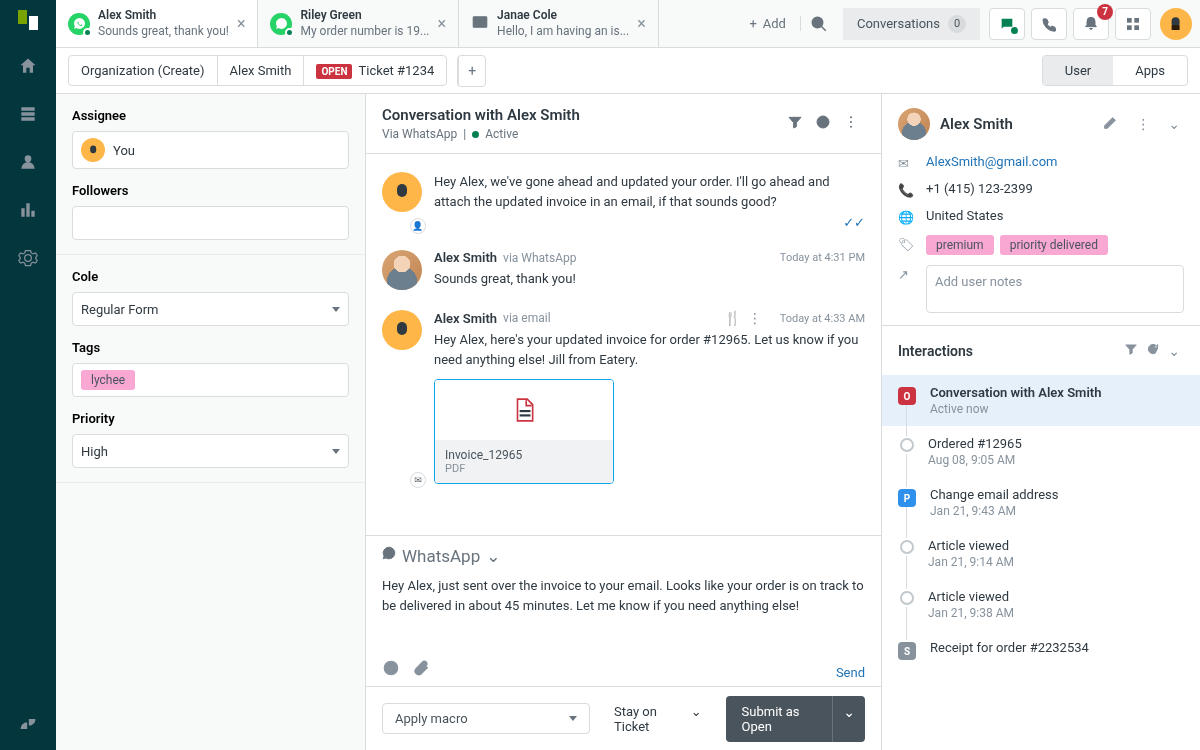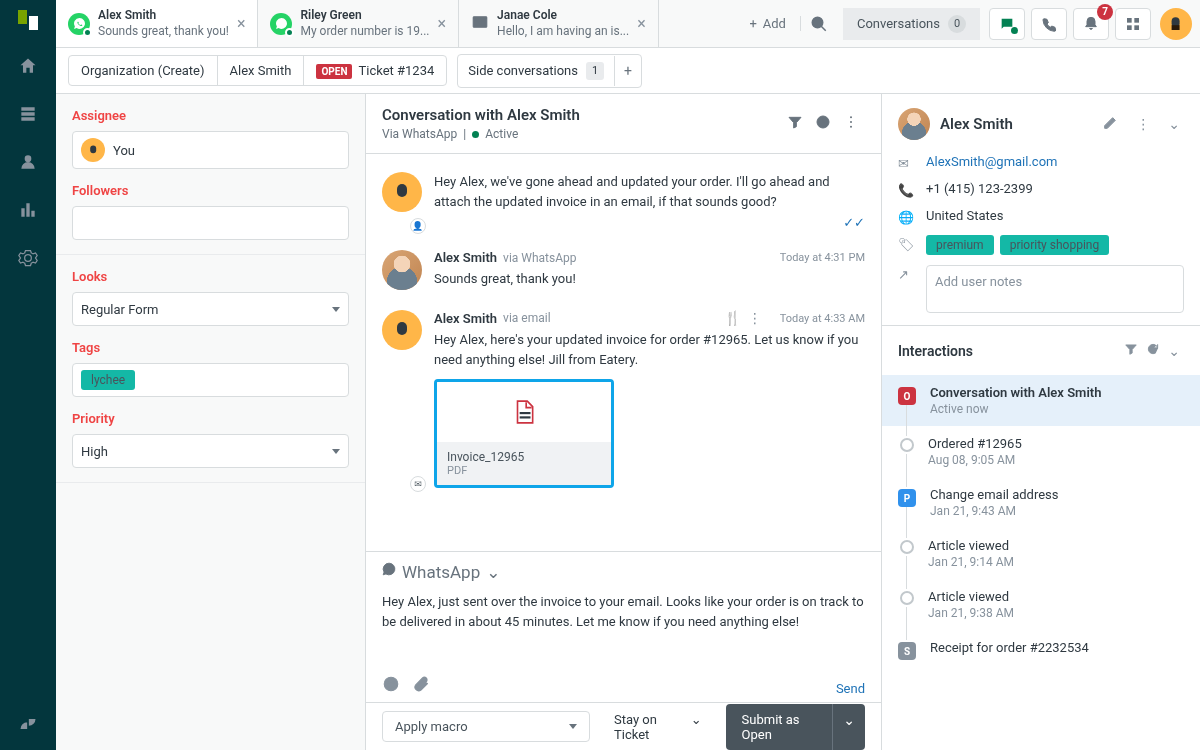--- a/index.html
+++ b/index.html
@@ -46,60 +46,60 @@
 .side-conv .lbl{padding:7px 10px;font-size:13px;display:flex;align-items:center;gap:8px;cursor:pointer}
 .side-conv .cnt{background:#e9ebed;border-radius:3px;width:18px;height:18px;font-size:11px;display:flex;align-items:center;justify-content:center}
 .side-conv .plus{border-left:1px solid #d8dcde;padding:7px 9px;color:#68737d;cursor:pointer}
 .subhead .spacer{flex:1}
 .seg{display:flex;border:1px solid #d8dcde;border-radius:4px;overflow:hidden}
 .seg div{padding:7px 22px;font-size:13px;cursor:pointer}
 .seg .active{background:#e9ebed}
 .workspace{flex:1;display:flex;min-height:0}
 .left{width:310px;border-right:1px solid #d8dcde;background:#f8f9f9;overflow-y:auto}
 .sec{padding:14px 16px;border-bottom:1px solid #e9ebed}
-.sec h4{font-size:13px;font-weight:600;color:#ef4444;margin-bottom:8px}
+.sec h4{font-size:13px;font-weight:600;color:#000000;margin-bottom:8px}
 .field{border:1px solid #d8dcde;border-radius:4px;background:#fff;padding:6px 8px;font-size:13px;min-height:34px;display:flex;align-items:center}
 .field.sel{justify-content:space-between;cursor:pointer}
 .field.sel::after{content:"";width:0;height:0;border-left:4px solid transparent;border-right:4px solid transparent;border-top:5px solid #68737d}
 .assignee-pill{display:flex;align-items:center;gap:8px}
-.tag{background:#14b8a6;padding:3px 10px;border-radius:3px;font-size:12px;color:#49545c;display:inline-block}
+.tag{background:#f9a8d4;padding:3px 10px;border-radius:3px;font-size:12px;color:#49545c;display:inline-block}
 .center{flex:1;display:flex;flex-direction:column;border-right:1px solid #d8dcde;min-width:0}
 .conv-head{padding:12px 16px;border-bottom:1px solid #d8dcde;display:flex;align-items:center}
 .conv-head .info{flex:1}
 .conv-head h3{font-size:15px;font-weight:600;margin-bottom:3px}
 .conv-head .meta{font-size:12px;color:#68737d;display:flex;align-items:center;gap:6px}
 .conv-head .meta .d{width:7px;height:7px;border-radius:50%;background:#038153}
 .conv-head .hico{color:#68737d;cursor:pointer;padding:6px}
 .thread{flex:1;overflow-y:auto;padding:8px 16px}
 .msg{display:flex;gap:12px;padding:10px 0}
 .msg .av-wrap{position:relative;width:40px;flex-shrink:0}
 .msg .av-wrap .mini{position:absolute;right:-4px;bottom:-4px;width:16px;height:16px;border-radius:50%;background:#fff;border:1px solid #d8dcde;display:flex;align-items:center;justify-content:center;font-size:9px;color:#49545c}
 .msg .body{flex:1;min-width:0}
 .msg .mh{display:flex;align-items:center;gap:6px;margin-bottom:4px}
 .msg .mh .nm{font-weight:600;font-size:13px}
 .msg .mh .via{color:#87929d;font-size:12px}
 .msg .mh .sp{flex:1}
 .msg .mh .ts{color:#87929d;font-size:11px}
 .msg .mh .mico{color:#87929d;cursor:pointer}
 .msg .txt{font-size:13px;color:#2f3941;line-height:1.5}
 .msg .read{color:#1f73b7;font-size:13px;float:right;margin-top:4px}
-.attach{margin-top:10px;border:3px solid #0ea5e9;border-radius:4px;width:180px;overflow:hidden}
+.attach{margin-top:10px;border:1px solid #0ea5e9;border-radius:4px;width:180px;overflow:hidden}
 .attach .prev{height:60px;display:flex;align-items:center;justify-content:center;background:#fff}
 .attach .prev svg{width:26px;height:26px}
 .attach .cap{background:#f0f2f4;padding:8px 10px;font-size:12px;color:#49545c}
 .attach .cap .ft{font-size:11px;color:#87929d}
 .compose{border-top:1px solid #d8dcde}
 .compose .chn{padding:10px 16px;display:flex;align-items:flex-start;gap:6px;color:#68737d;font-size:17px;cursor:pointer}
 .compose .chn svg{width:14px;height:14px}
 .compose .ta{padding:0 16px 10px}
 .compose textarea{width:100%;border:none;resize:none;font-size:13px;font-family:inherit;color:#2f3941;line-height:1.5;height:64px;outline:none}
 .compose .row{display:flex;align-items:flex-end;padding:6px 16px;gap:12px}
 .compose .row .cico{color:#87929d;cursor:pointer}
 .compose .row .send{margin-left:auto;color:#1f73b7;font-size:13px;cursor:pointer}
-.footer{height:48px;border-top:1px solid #d8dcde;display:flex;align-items:center;padding:16px 16px;gap:12px}
+.footer{height:64px;border-top:1px solid #d8dcde;display:flex;align-items:center;padding:16px 16px;gap:12px}
 .macro{border:1px solid #d8dcde;border-radius:4px;padding:7px 12px;font-size:13px;width:230px;display:flex;justify-content:space-between;align-items:center;cursor:pointer;color:#49545c}
 .macro::after{content:"";width:0;height:0;border-left:4px solid transparent;border-right:4px solid transparent;border-top:5px solid #68737d}
 .footer .spacer{flex:1}
 .stay{font-size:13px;color:#2f3941;display:flex;align-items:flex-start;gap:6px;cursor:pointer}
 .submit{display:flex;margin-left:12px}
 .submit .b{background:#49545c;color:#fff;padding:8px 16px;font-size:13px;border-radius:4px 0 0 4px;cursor:pointer}
 .submit .c{background:#49545c;color:#fff;padding:8px 10px;border-left:1px solid #68737d;border-radius:0 4px 4px 0;cursor:pointer}
 .right{width:318px;display:flex;flex-direction:column;min-width:0}
 .uhead{padding:14px 16px;display:flex;align-items:center;gap:10px}
 .uhead h3{font-size:15px;font-weight:600;flex:1}
@@ -258,27 +258,27 @@
       </div>
   </div>
 
   <div class="subhead">
     <div class="crumb-group">
       <div class="crumb">Organization (Create)</div>
       <div class="crumb">Alex Smith</div>
       <div class="crumb"><span class="open">OPEN</span><span>Ticket #1234</span></div>
     </div>
     <div class="side-conv">
-      <div class="lbl">
-          <span>Side conversations</span>
-          <span class="cnt">1</span>
-        </div>
       <div class="plus">+</div>
     </div>
     <div class="spacer"></div>
+    <div class="seg">
+      <div class="active">User</div>
+      <div>Apps</div>
+    </div>
   </div>
 
   <div class="workspace">
 
     <div class="left">
       <div class="sec">
         <h4>Assignee</h4>
         <div class="field">
             <div class="assignee-pill">
               <div class="avatar sm">
@@ -286,21 +286,21 @@
                   <path d="M12 4a5 5 0 015 5v3a5 5 0 01-10 0V9a5 5 0 015-5z"></path>
                 </svg>
               </div>
               <span>You</span>
             </div>
           </div>
         <h4 style="margin-top:14px">Followers</h4>
         <div class="field"></div>
       </div>
       <div class="sec">
-        <h4>Looks</h4>
+        <h4>Cole</h4>
         <div class="field sel">
             <span>Regular Form</span>
           </div>
         <h4 style="margin-top:14px">Tags</h4>
         <div class="field">
             <span class="tag">lychee</span>
           </div>
         <h4 style="margin-top:14px">Priority</h4>
         <div class="field sel">
             <span>High</span>
@@ -457,21 +457,21 @@
             <span>+1 (415) 123-2399</span>
           </div>
         <div class="urow">
             <span class="ic">🌐</span>
             <span>United States</span>
           </div>
         <div class="urow">
             <span class="ic">🏷</span>
             <div class="tags">
               <span class="tag">premium</span>
-              <span class="tag">priority shopping</span>
+              <span class="tag">priority delivered</span>
             </div>
           </div>
         <div class="urow">
             <span class="ic">↗</span>
             <div class="notes" style="flex:1">Add user notes</div>
           </div>
       </div>
       <div class="isec">
         <h4>Interactions</h4>
         <span class="ico"><svg width="14" height="14" viewBox="0 0 24 24" fill="none" stroke="currentColor" stroke-width="1.5">

